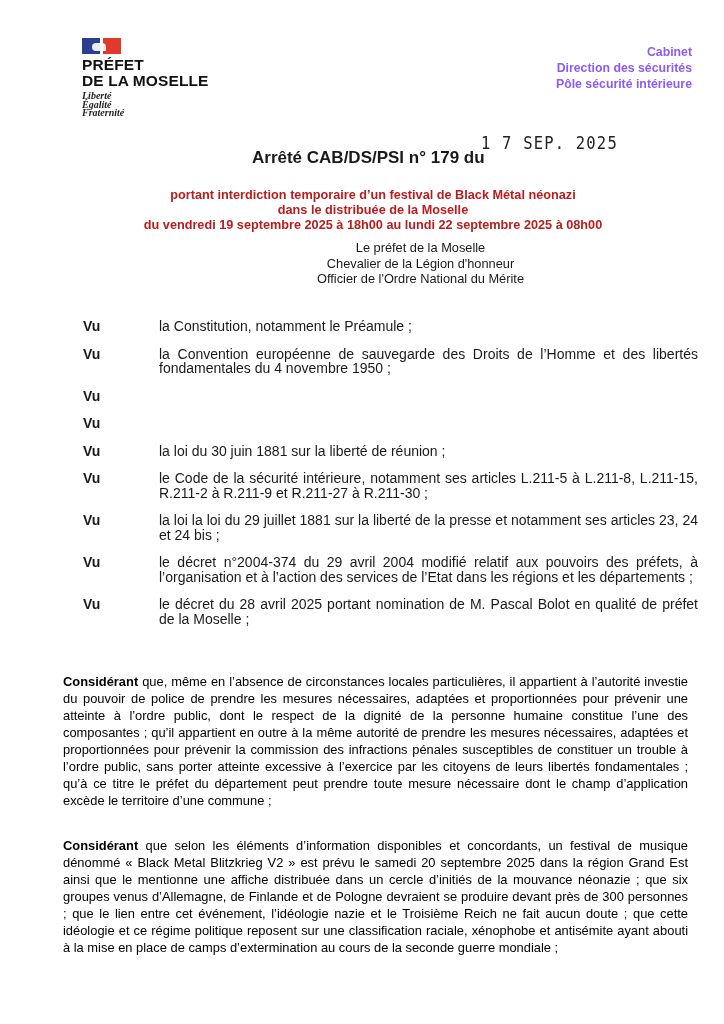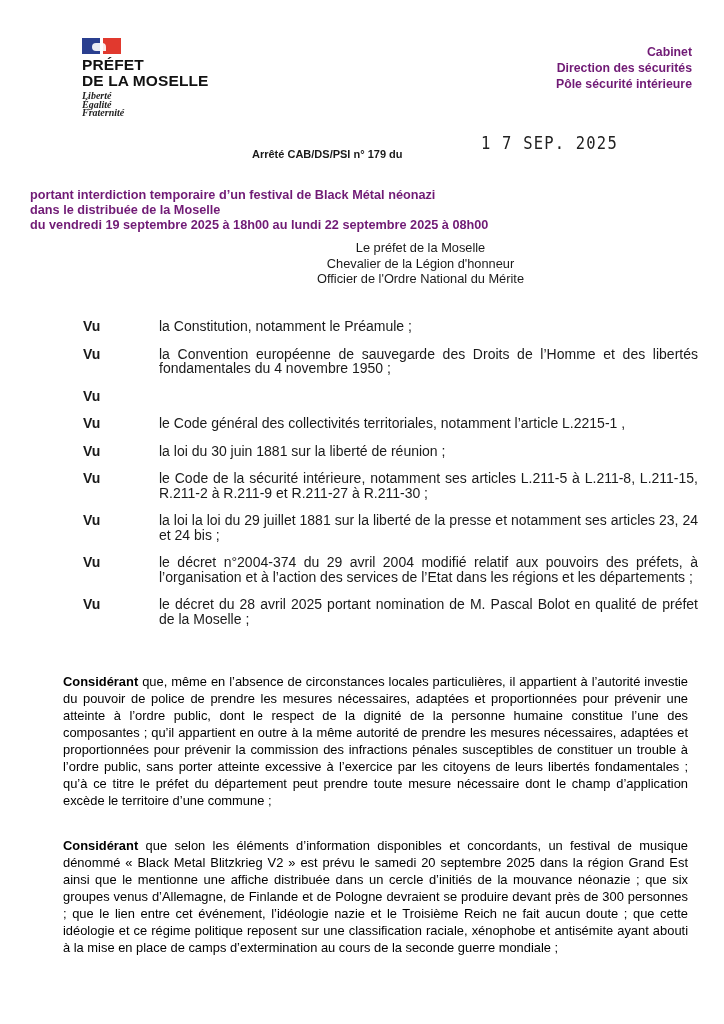--- a/index.html
+++ b/index.html
@@ -10,28 +10,28 @@
   
   .logo { position:absolute; left:74px; top:38px; }
   .flag { position:relative; width:40px; height:17px; }
   .flag .blue { position:absolute; left:0; top:0; width:18px; height:16px; background:#2a3f8f; }
   .flag .red { position:absolute; left:21px; top:0; width:18px; height:16px; background:#e1392e; }
   .flag .swoosh { position:absolute; left:10px; top:5px; width:14px; height:8px; border-radius:8px 8px 0 8px; background:#fff; opacity:.9; }
   .logo-title { font-family:"Liberation Sans", sans-serif; font-weight:bold; font-size:15.5px; line-height:16px; margin-top:2px; letter-spacing:0.1px; color:#111; }
   .motto { font-family:"Liberation Serif", serif; font-style:italic; font-weight:bold; font-size:10px; line-height:8.5px; margin-top:3px; color:#222; }
 
   
-  .service { position:absolute; right:40px; top:44px; text-align:right; font-family:"Liberation Sans", sans-serif; font-weight:bold; font-size:12.3px; line-height:16px; color:#701a75; }
+  .service { position:absolute; right:40px; top:44px; text-align:right; font-family:"Liberation Sans", sans-serif; font-weight:bold; font-size:12.3px; line-height:16px; color:#8b5cf6; }
 
   
   .stamp { position:absolute; left:473px; top:134px; font-family:"DejaVu Sans Mono", monospace; font-size:15.5px; letter-spacing:1.2px; color:#222; transform:scaleY(1.15); }
 
-  .arrete-title { position:absolute; left:244px; top:148px; font-family:"Liberation Sans", sans-serif; font-weight:bold; font-size:11px; color:#1a1a1a; }
+  .arrete-title { position:absolute; left:244px; top:148px; font-family:"Liberation Sans", sans-serif; font-weight:bold; font-size:17px; color:#1a1a1a; }
 
-  .subject { position:absolute; left:0; width:708px; top:188px; text-align:left; font-family:"Liberation Sans", sans-serif; font-weight:bold; font-size:12.7px; line-height:15px; color:#701a75; }
+  .subject { position:absolute; left:0; width:708px; top:188px; text-align:center; font-family:"Liberation Sans", sans-serif; font-weight:bold; font-size:12.7px; line-height:15px; color:#b91c1c; }
   .subject div { padding-left:22px; }
 
   .prefect { position:absolute; left:0; width:724px; top:240px; text-align:center; font-family:"Liberation Sans", sans-serif; font-size:12.8px; line-height:15.5px; color:#1a1a1a; }
   .prefect div { padding-left:101px; }
 
   
   .vu-list { position:absolute; left:68px; top:319px; width:628px; }
   .vu { display:flex; font-family:Liberation Sans, sans-serif; font-size:14px; line-height:14.5px; color:#1a1a1a;margin-left:7px; }
   .vu .kw { width:76px; flex:none; font-weight:bold; }
   .vu .txt { flex:1; text-align:justify; padding-right:6px; }
@@ -91,21 +91,20 @@
     </div>
     <div class="vu" style="margin-bottom:13px;">
       <span class="kw">Vu</span>
       <span class="txt">la Convention européenne de sauvegarde des Droits de l’Homme et des libertés fondamentales du 4 novembre 1950 ;</span>
     </div>
     <div class="vu" style="margin-bottom:13px;">
       <span class="kw">Vu</span>
     </div>
     <div class="vu" style="margin-bottom:13px;">
       <span class="kw">Vu</span>
-      <span class="txt">le Code général des collectivités territoriales, notamment l’article L.2215-1 ,</span>
     </div>
     <div class="vu" style="margin-bottom:13px;">
       <span class="kw">Vu</span>
       <span class="txt">la loi du 30 juin 1881 sur la liberté de réunion ;</span>
     </div>
     <div class="vu" style="margin-bottom:13px;">
       <span class="kw">Vu</span>
       <span class="txt">le Code de la sécurité intérieure, notamment ses articles L.211-5 à L.211-8, L.211-15, R.211-2 à R.211-9 et R.211-27 à R.211-30 ;</span>
     </div>
     <div class="vu" style="margin-bottom:13px;">

